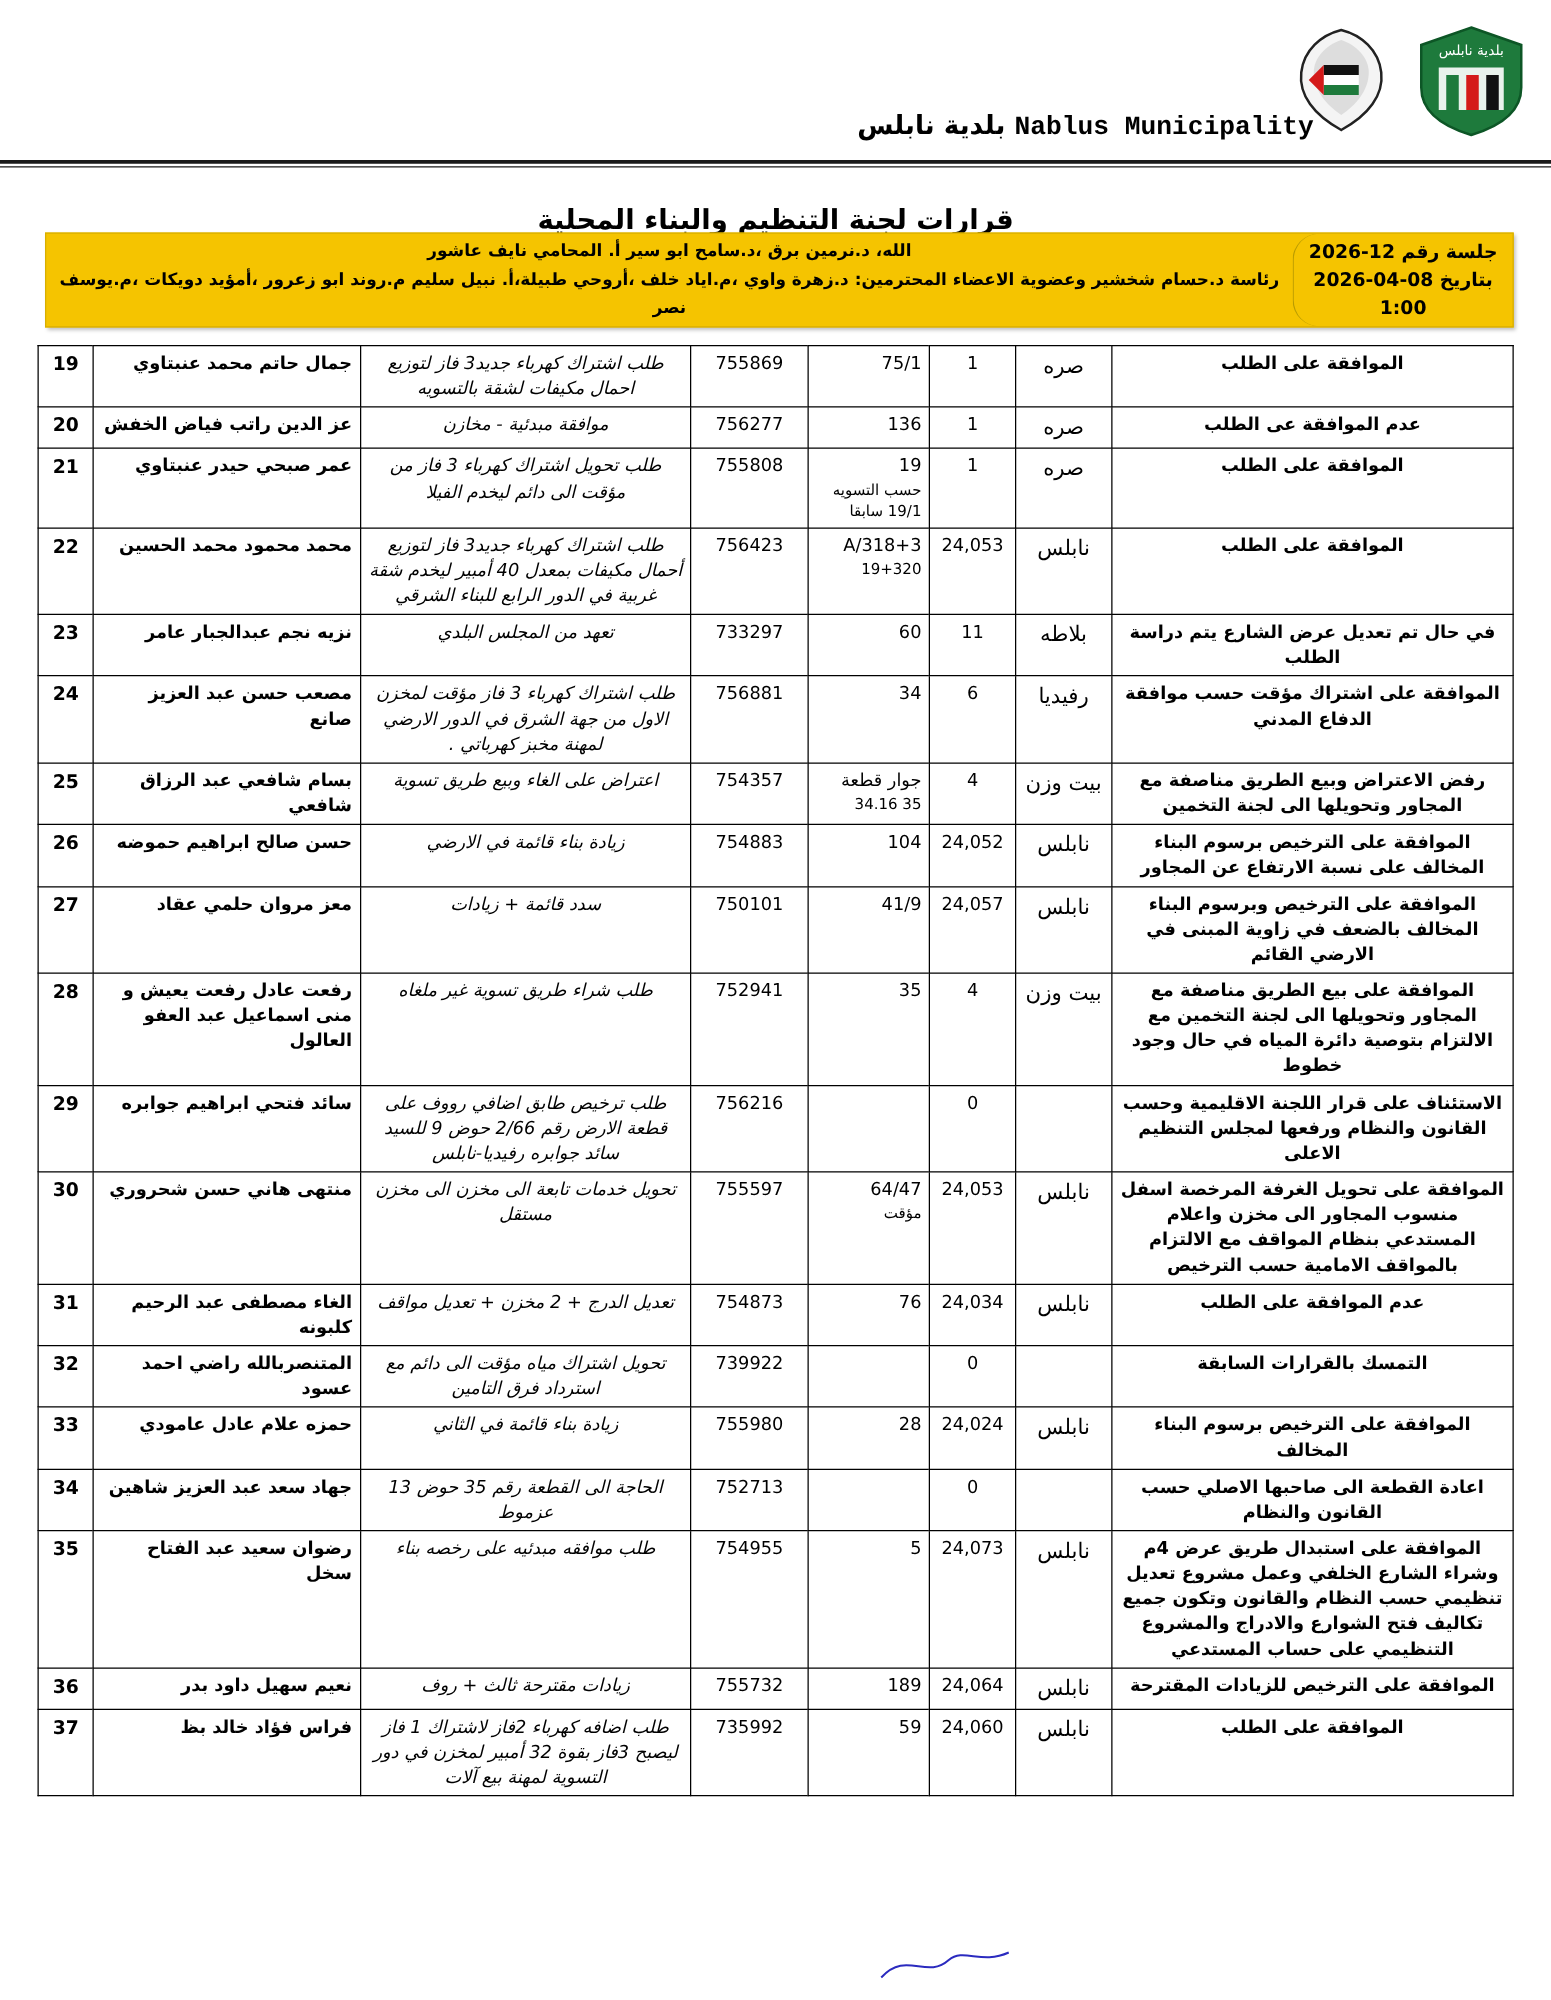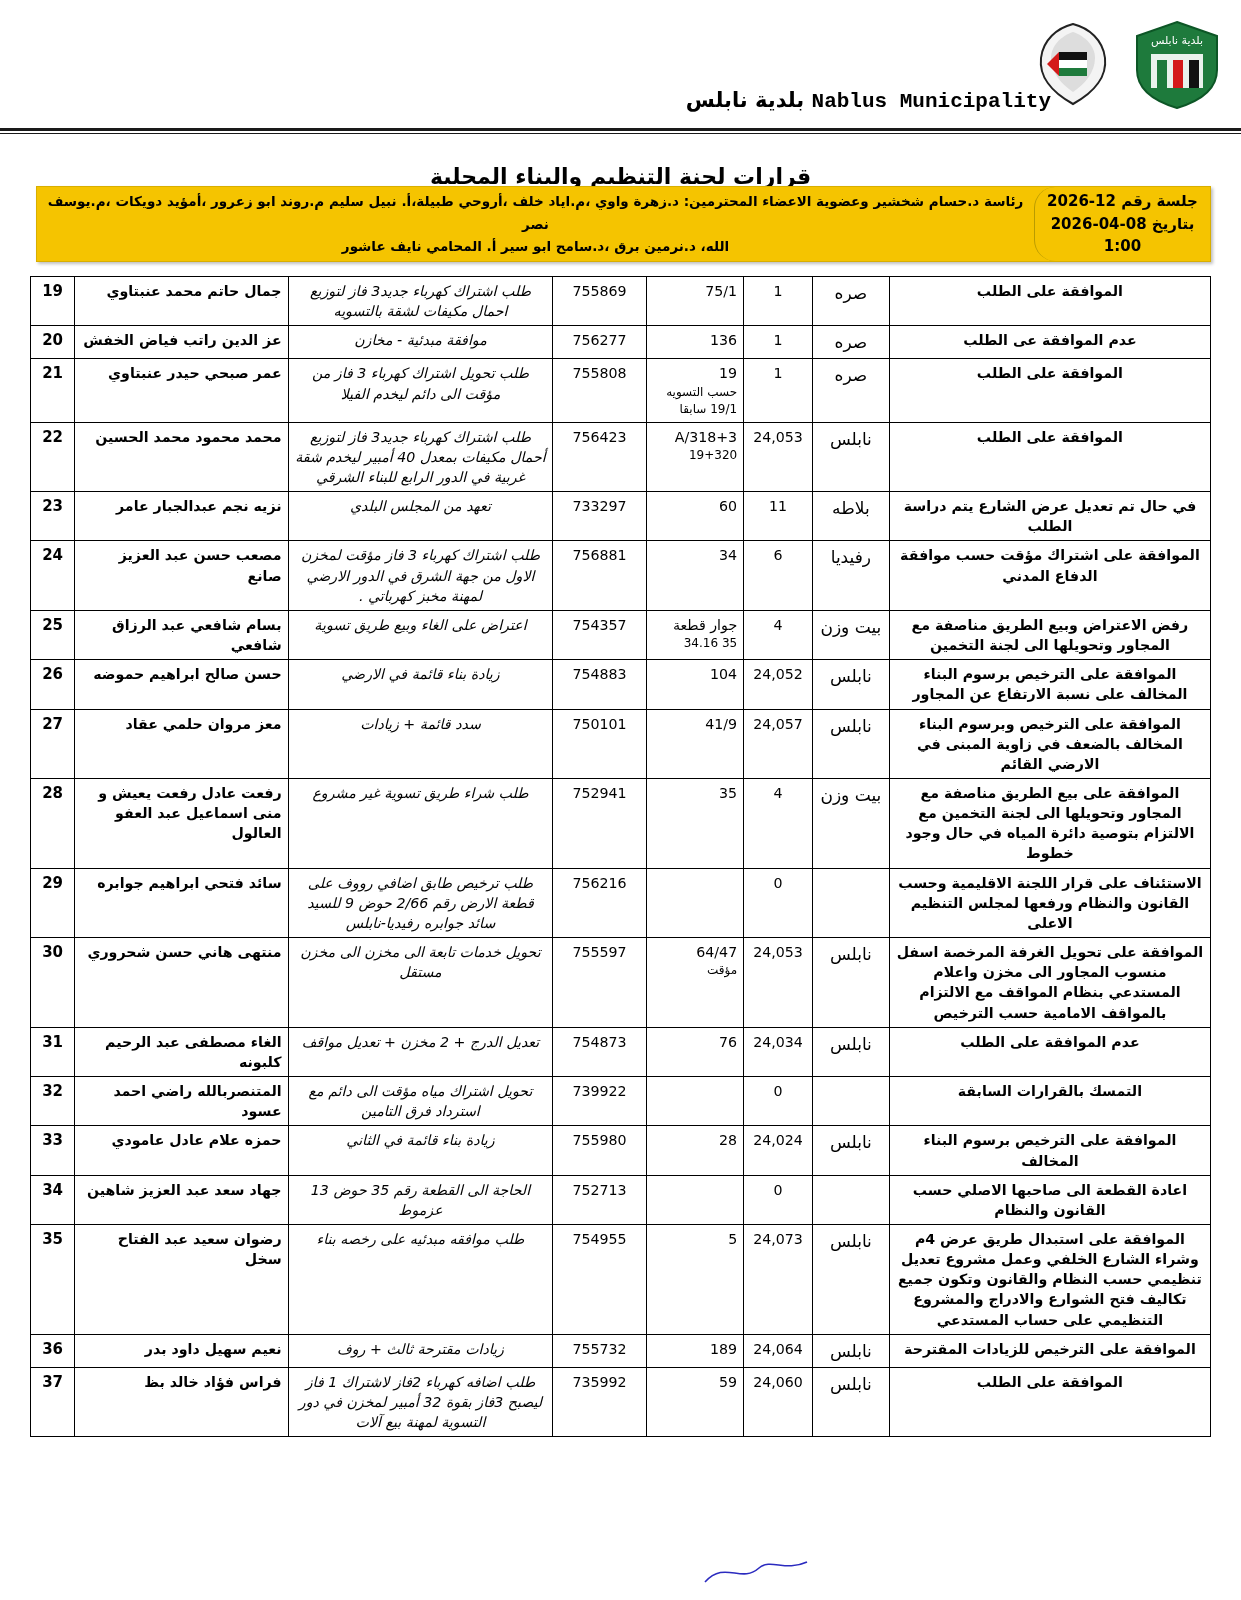--- a/index.html
+++ b/index.html
@@ -81,22 +81,22 @@
   <div class="doc-title">قرارات لجنة التنظيم والبناء المحلية</div>
 
   <div class="session">
     <div class="session-right">
       <span>جلسة رقم 12-2026</span>
       <span>بتاريخ 08-04-2026</span>
       <span>1:00</span>
     </div>
     <div class="session-left">
       <div>
+        <div>الله، د.نرمين برق ،د.سامح ابو سير أ. المحامي نايف عاشور</div>
         <div>رئاسة د.حسام شخشير وعضوية الاعضاء المحترمين: د.زهرة واوي ،م.اياد خلف ،أروحي طبيلة،أ. نبيل سليم  م.روند ابو زعرور ،أمؤيد دويكات ،م.يوسف نصر</div>
-        <div>الله، د.نرمين برق ،د.سامح ابو سير أ. المحامي نايف عاشور</div>
       </div>
     </div>
   </div>
 
   <table>
     <tbody>
         <tr>
           <td class="c-dec">الموافقة على الطلب</td>
           <td class="c-loc">صره</td>
           <td class="c-basin">1</td>
@@ -185,21 +185,21 @@
           <td class="c-subject">سدد قائمة + زيادات</td>
           <td class="c-name">معز مروان حلمي عقاد</td>
           <td class="c-no">27</td>
         </tr>
         <tr>
           <td class="c-dec">الموافقة على بيع الطريق مناصفة مع المجاور وتحويلها الى لجنة التخمين مع الالتزام بتوصية دائرة المياه في حال وجود خطوط</td>
           <td class="c-loc">بيت وزن</td>
           <td class="c-basin">4</td>
           <td class="c-piece">35</td>
           <td class="c-trx">752941</td>
-          <td class="c-subject">طلب شراء طريق تسوية غير مشروع</td>
+          <td class="c-subject">طلب شراء طريق تسوية غير ملغاه</td>
           <td class="c-name">رفعت عادل رفعت يعيش و منى اسماعيل عبد العفو العالول</td>
           <td class="c-no">28</td>
         </tr>
         <tr>
           <td class="c-dec">الاستئناف على قرار اللجنة الاقليمية وحسب القانون والنظام ورفعها لمجلس التنظيم الاعلى</td>
           <td class="c-loc"></td>
           <td class="c-basin">0</td>
           <td class="c-piece"></td>
           <td class="c-trx">756216</td>
           <td class="c-subject">طلب ترخيص طابق اضافي رووف على قطعة الارض رقم 2/66 حوض 9 للسيد سائد جوابره رفيديا-نابلس</td>

